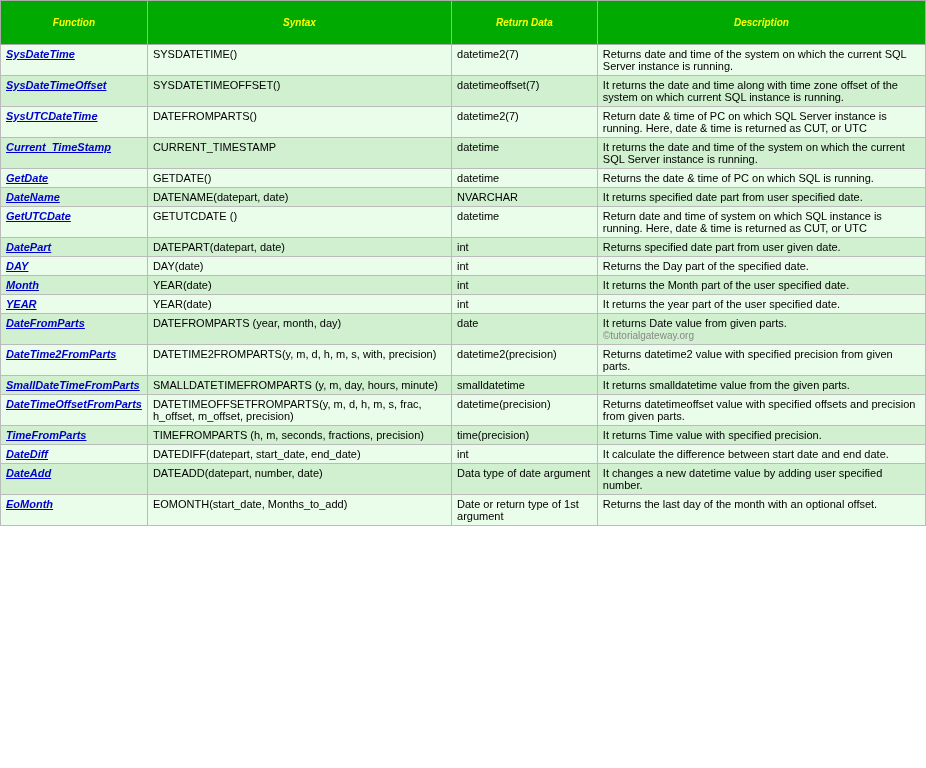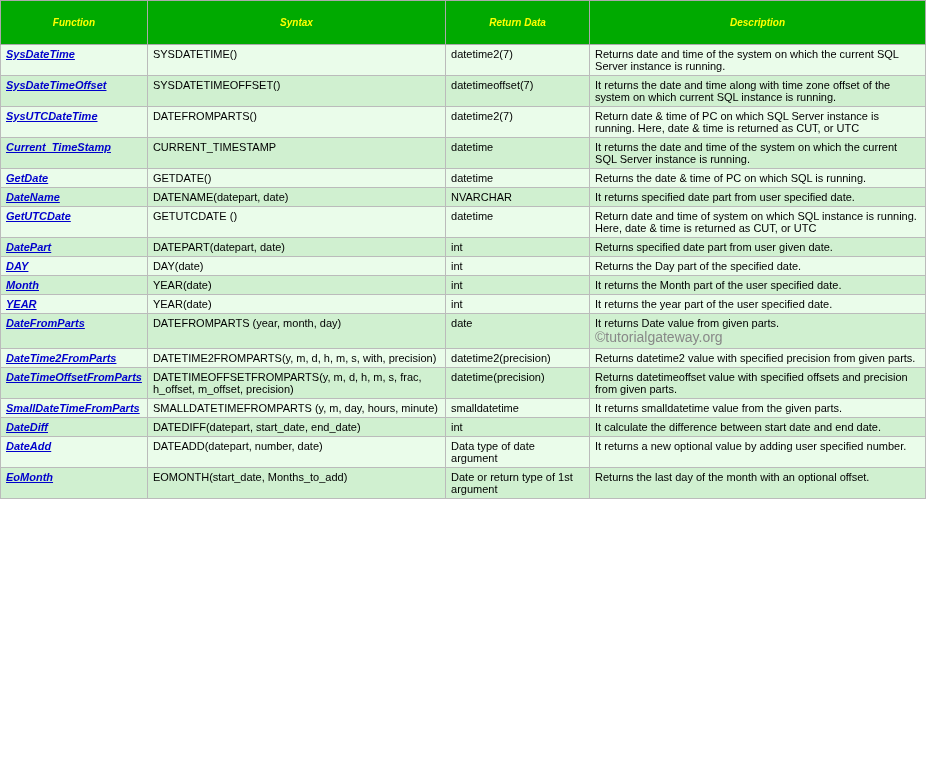--- a/index.html
+++ b/index.html
@@ -33,21 +33,21 @@
     tr:nth-child(even) td { background-color: #d0f0d0; }
     .func-link {
       color: #0000cc;
       font-style: italic;
       font-weight: bold;
       cursor: pointer;
     }
     .watermark {
       text-align: left;
       color: #888;
-      font-size: 14px;
+      font-size: 10px;
     }
     .bold-link {
       font-weight: bold;
     }
   </style>
 </head>
 <body>
 
 <table>
   <thead>
@@ -131,42 +131,48 @@
         <td>date</td>
         <td>It returns Date value from given parts.<br><span class="watermark">©tutorialgateway.org</span></td>
       </tr>
       <tr>
         <td><a class="func-link" href="#">DateTime2FromParts</a></td>
         <td>DATETIME2FROMPARTS(y, m, d, h, m, s, with, precision)</td>
         <td>datetime2(precision)</td>
         <td>Returns datetime2 value with specified precision from given parts.</td>
       </tr>
       <tr>
+        <td><a class="func-link" href="#">SmallDateTimeFromParts</a></td>
+        <td>SMALLDATETIMEFROMPARTS (y, m, day, hours, minute)</td>
+        <td>smalldatetime</td>
+        <td>It returns smalldatetime value from the given parts.</td>
+      </tr>
+      <tr>
         <td><a class="func-link" href="#">DateTimeOffsetFromParts</a></td>
         <td>DATETIMEOFFSETFROMPARTS(y, m, d, h, m, s, frac, h_offset, m_offset, precision)</td>
         <td>datetime(precision)</td>
         <td>Returns datetimeoffset value with specified offsets and precision from given parts.</td>
       </tr>
       <tr>
-        <td><a class="func-link" href="#">SmallDateTimeFromParts</a></td>
-        <td>SMALLDATETIMEFROMPARTS (y, m, day, hours, minute)</td>
-        <td>smalldatetime</td>
-        <td>It returns smalldatetime value from the given parts.</td>
+        <td><a class="func-link" href="#">TimeFromParts</a></td>
+        <td>TIMEFROMPARTS (h, m, seconds, fractions, precision)</td>
+        <td>time(precision)</td>
+        <td>It returns Time value with specified precision.</td>
       </tr>
       <tr>
         <td><a class="func-link" href="#">DateDiff</a></td>
         <td>DATEDIFF(datepart, start_date, end_date)</td>
         <td>int</td>
         <td>It calculate the difference between start date and end date.</td>
       </tr>
       <tr>
         <td><a class="func-link" href="#">DateAdd</a></td>
         <td>DATEADD(datepart, number, date)</td>
         <td>Data type of date argument</td>
-        <td>It returns a new optional value by adding user specified number.</td>
+        <td>It changes a new datetime value by adding user specified number.</td>
       </tr>
       <tr>
         <td><a class="func-link" href="#">EoMonth</a></td>
         <td>EOMONTH(start_date, Months_to_add)</td>
         <td>Date or return type of 1st argument</td>
         <td>Returns the last day of the month with an optional offset.</td>
       </tr>
     </tbody>
 </table>
 

